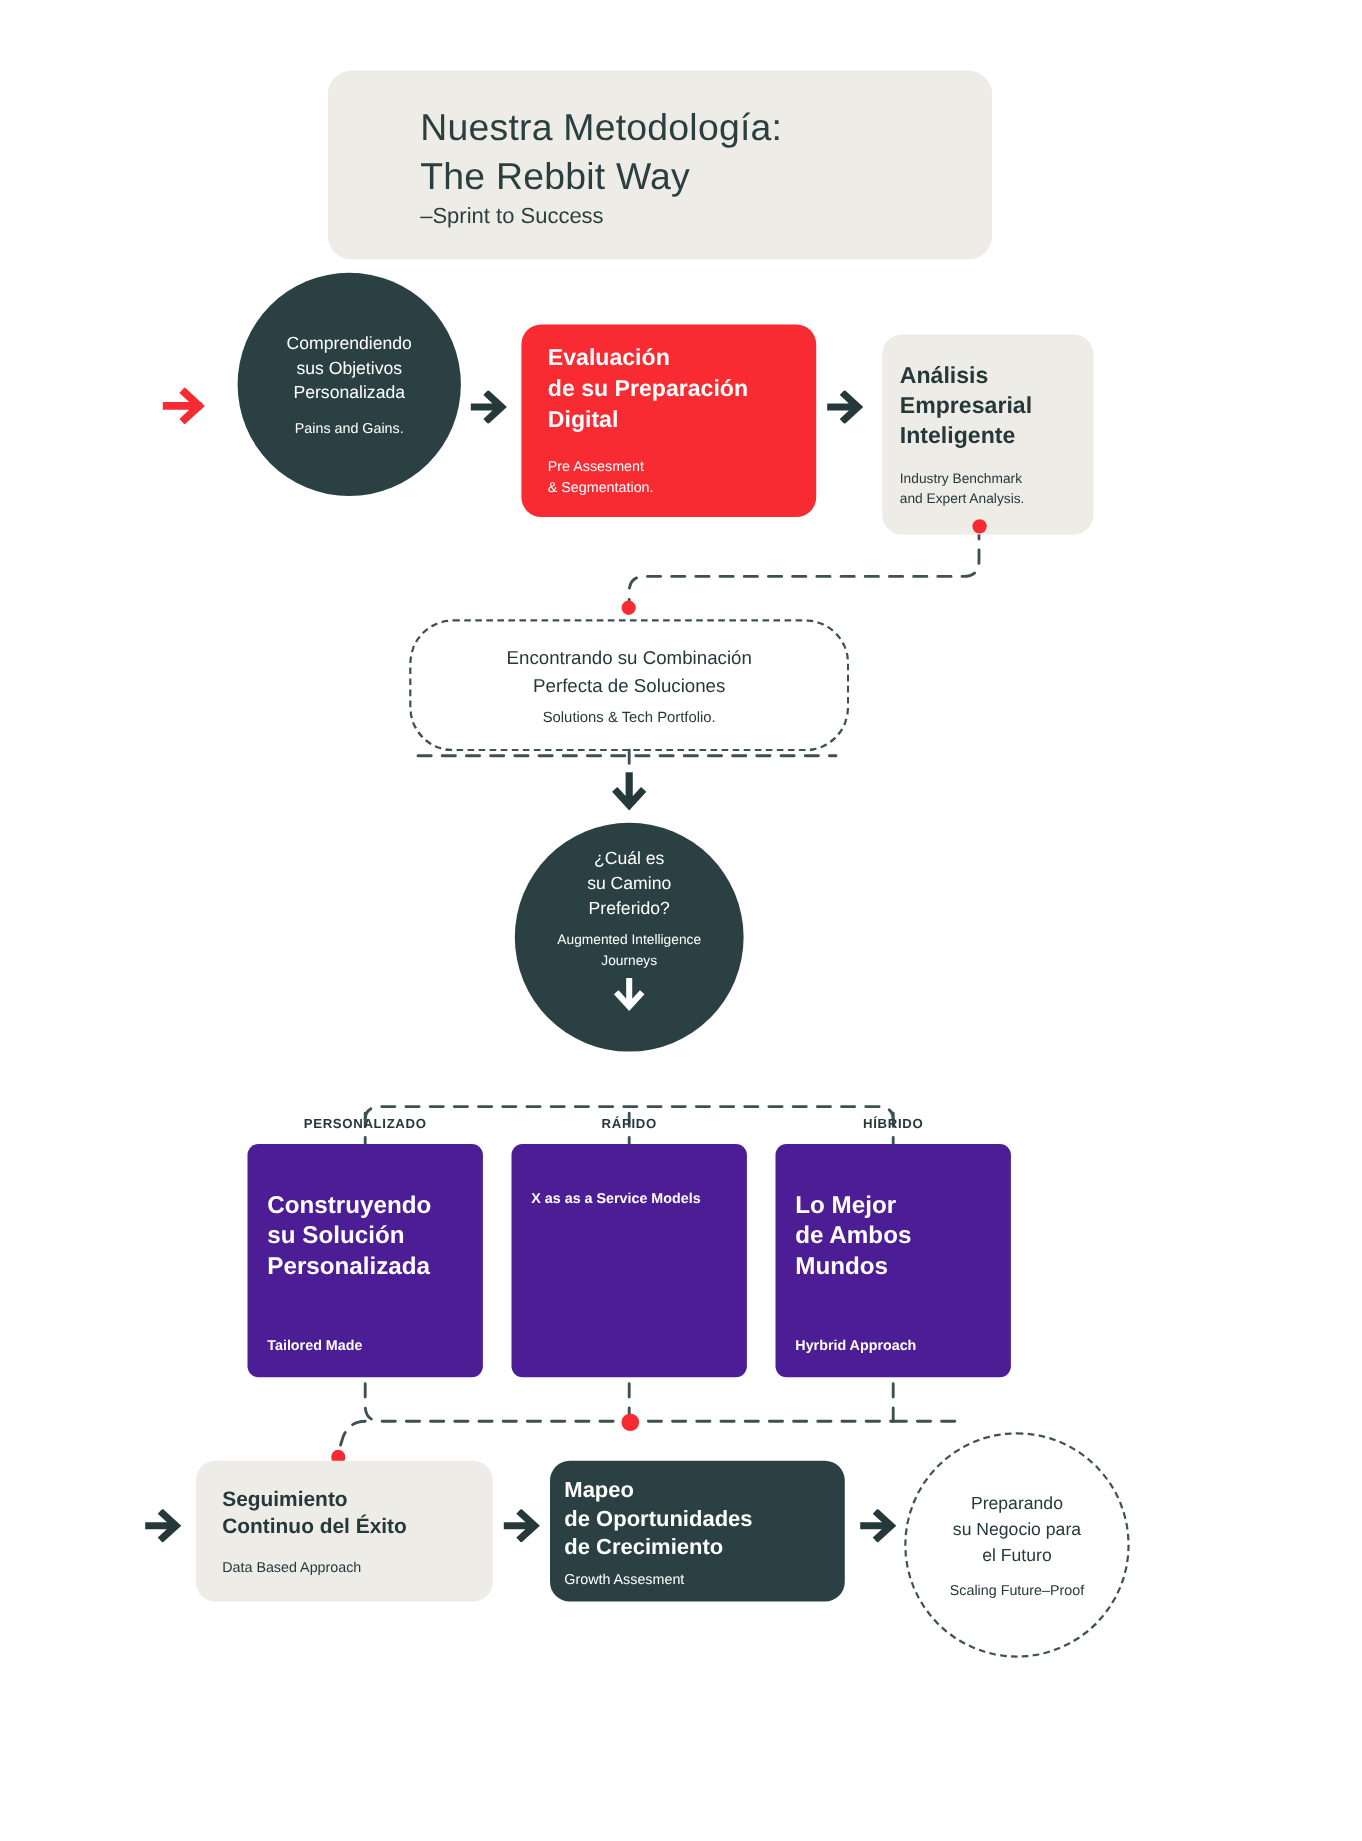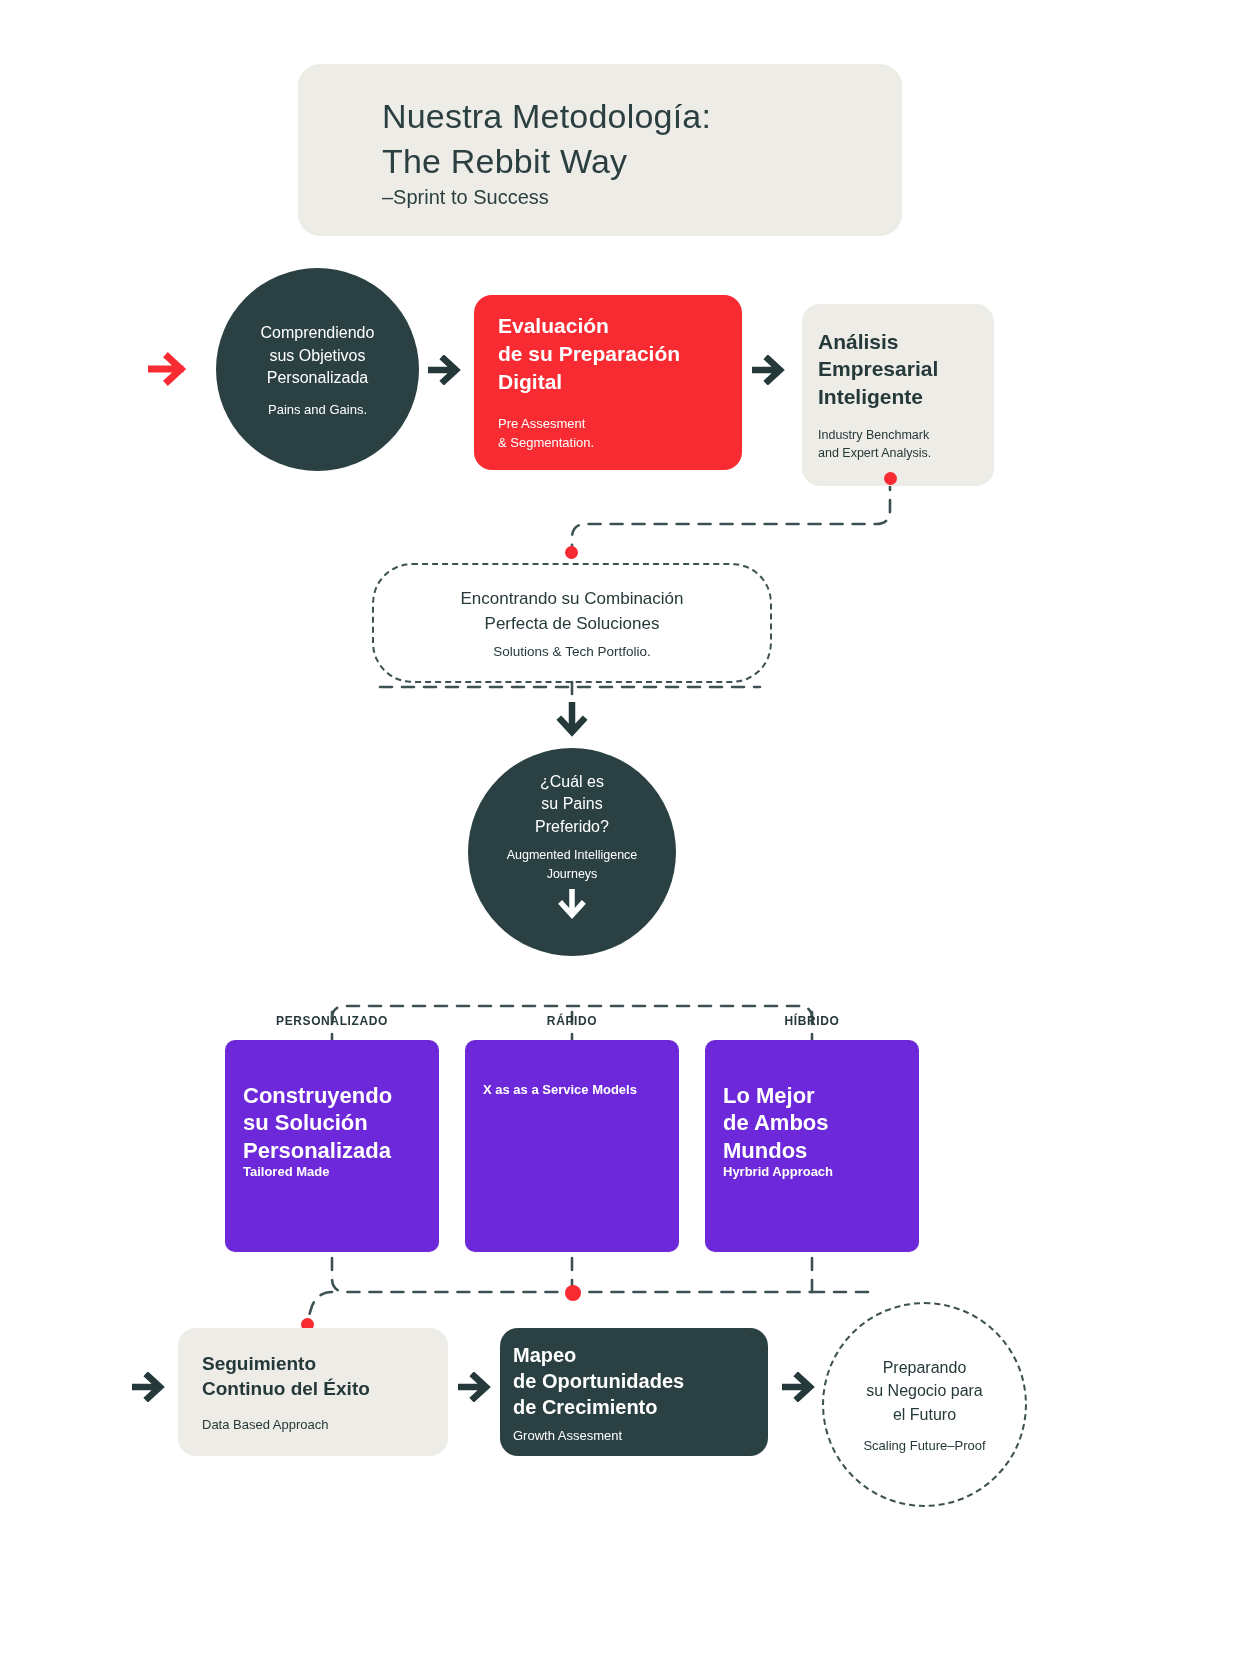--- a/index.html
+++ b/index.html
@@ -46,22 +46,22 @@
     position: absolute; border-radius: 18px;
     display: flex; flex-direction: column; justify-content: center;
   }
   .box.red  { background: #f82b32; }
   .box.grey { background: #eeece7; }
   .box.dark { background: #2b4042; }
 
   
   .jcard {
     position: absolute; width: 214px; height: 212px;
-    background: #6d28d9; border-radius: 10px;
-    display: flex; flex-direction: column; 
+    background: #4c1d95; border-radius: 10px;
+    display: flex; flex-direction: column; justify-content: space-between;
     padding: 42px 18px 22px 18px;
   }
   .jcard .h { font-size: 22px; font-weight: 700; color: #fff; line-height: 1.24; }
   .jcard .s { font-size: 13px; font-weight: 700; color: #fff; }
 
   .branch-label {
     position: absolute; font-size: 12px; font-weight: 700;
     color: #26393a; letter-spacing: .6px; text-align: center; width: 214px;
   }
 
@@ -121,21 +121,21 @@
     </div>
     <div class="title-sub">–Sprint to Success</div>
   </div>
 
   <div class="arrow" style="left:148px; top:352px;">
     <svg width="46" height="34" viewBox="0 0 46 34">
         <path d="M2 17 H32 M20 5 L33 17 L20 29" stroke="#f82b32" stroke-width="7" fill="none" stroke-linecap="square"></path>
       </svg>
   </div>
 
-  <div class="circle" style="left:216px; top:268px; width:203px; height:203px;">
+  <div class="circle" style="left:216px; top:248px; width:203px; height:203px;">
     <div style="font-size:16px; line-height:1.42; color:#fff;">
       <div>Comprendiendo</div>
       <div>sus Objetivos</div>
       <div>Personalizada</div>
     </div>
     <div class="n-sub light-t" style="font-size:13px; margin-top:12px;">Pains and Gains.</div>
   </div>
 
   <div class="arrow" style="left:428px; top:355px;">
     <svg width="38" height="30" viewBox="0 0 38 30">
@@ -186,21 +186,21 @@
 
   <div class="arrow" style="left:556px; top:702px;">
     <svg width="32" height="40" viewBox="0 0 32 40">
         <path d="M16 3 V28 M5 18 L16 30 L27 18" stroke="#26393a" stroke-width="6.5" fill="none" stroke-linecap="square"></path>
       </svg>
   </div>
 
   <div class="circle" style="left:468px; top:748px; width:208px; height:208px;">
     <div style="font-size:16px; line-height:1.42; color:#fff; margin-top:-6px;">
       <div>¿Cuál es</div>
-      <div>su Pains</div>
+      <div>su Camino</div>
       <div>Preferido?</div>
     </div>
     <div class="n-sub light-t" style="font-size:12.5px; line-height:1.5; margin-top:7px;">
       <div>Augmented Intelligence</div>
       <div>Journeys</div>
     </div>
     <div style="margin-top:6px;">
       <svg width="28" height="34" viewBox="0 0 28 34">
           <path d="M14 2 V24 M4 15 L14 26 L24 15" stroke="#ffffff" stroke-width="5.5" fill="none" stroke-linecap="square"></path>
         </svg>

